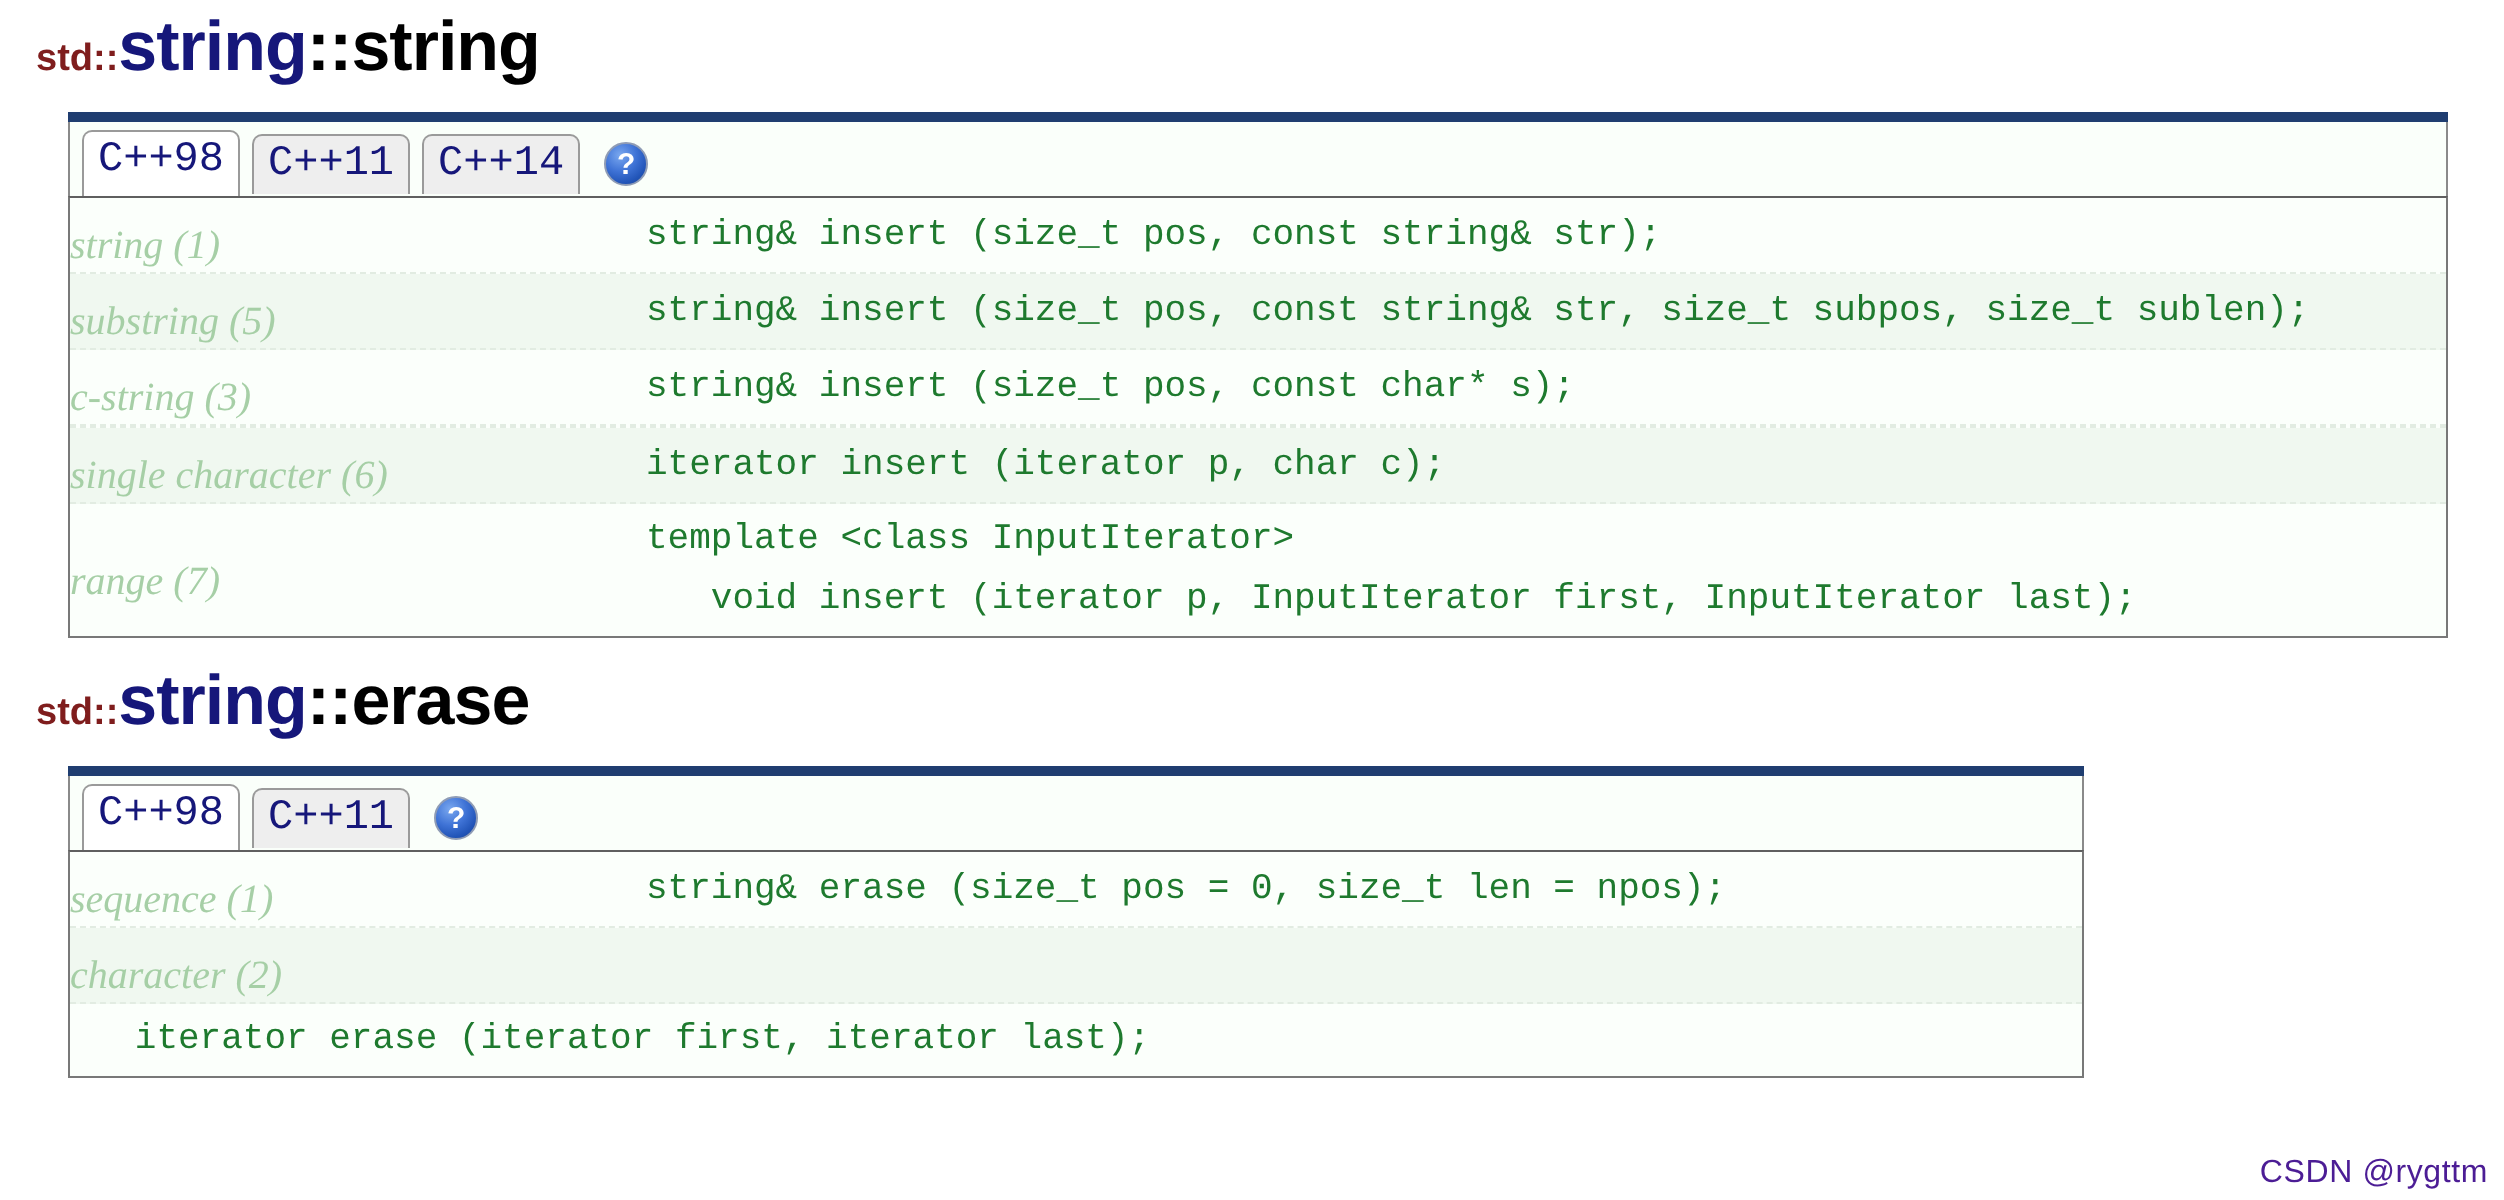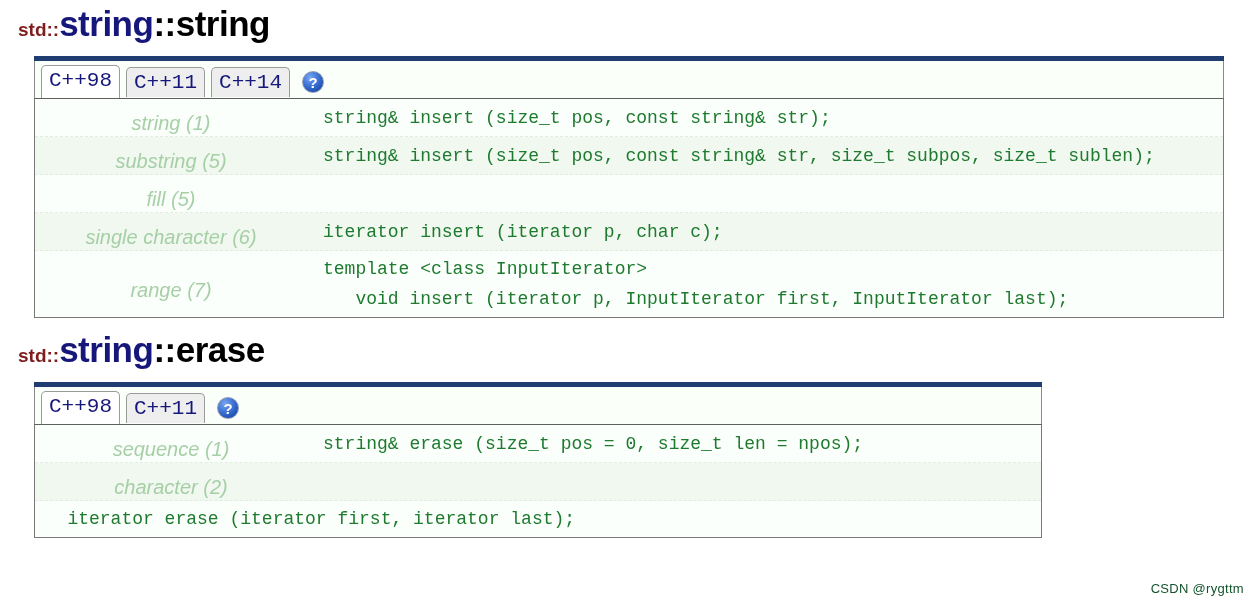--- a/index.html
+++ b/index.html
@@ -125,23 +125,23 @@
     border-bottom: 1px dashed #e2ece2;
     box-sizing: border-box;
   }
   .sigrow:last-child { border-bottom: none; }
   .sigrow.alt { background: #f0f8f0; }
   .sigrow.plain { background: #fbfffb; }
 
   .siglabel {
     flex: 0 0 auto;
     width: 288px;
-    text-align: center;
+    text-align: left;
     padding-right: 16px;
-    font-family: Liberation Sans, sans-serif;
+    font-family: Liberation Serif, serif;
     font-style: italic;
     font-size: 20px;
     line-height: 25px;
     color: #a6cfa6;
     box-sizing: border-box;
     white-space: nowrap;
     margin-top: 12px;
   }
 
   .sigcode {
@@ -155,22 +155,22 @@
     box-sizing: border-box;
   }
   .spacer-8  { height: 8px; }
 
   
   .watermark {
     position: absolute;
     right: 8px;
     bottom: 4px;
     font-family: "Liberation Sans", sans-serif;
-    font-size: 13px;
-    color: #14532d;
+    font-size: 16px;
+    color: #4c1d95;
     letter-spacing: 0.3px;
   }
 </style>
 </head>
 <body>
 
 <h1 class="page-title">
   <span class="ns">std::</span><span class="cls">string</span><span class="sep">::</span><span class="member">string</span>
 </h1>
 
@@ -184,21 +184,24 @@
   <div class="sigtable">
     <div class="sigrow plain">
       <div class="siglabel">string (1)</div>
       <div class="sigcode">string&amp; insert (size_t pos, const string&amp; str);</div>
     </div>
     <div class="sigrow alt">
       <div class="siglabel">substring (5)</div>
       <div class="sigcode">string&amp; insert (size_t pos, const string&amp; str, size_t subpos, size_t sublen);</div>
     </div>
     <div class="sigrow plain">
-      <div class="siglabel">fill (5)</div>
+      <div class="siglabel">c-string (3)</div>
+      <div class="sigcode">string&amp; insert (size_t pos, const char* s);</div>
+    </div>
+    <div class="sigrow plain">
     </div>
     <div class="sigrow alt">
       <div class="siglabel">single character (6)</div>
       <div class="sigcode">iterator insert (iterator p, char c);</div>
     </div>
     <div class="sigrow plain">
       <div class="siglabel">range (7)</div>
       <div class="sigcode">template &lt;class InputIterator&gt;
    void insert (iterator p, InputIterator first, InputIterator last);</div>
     </div>

